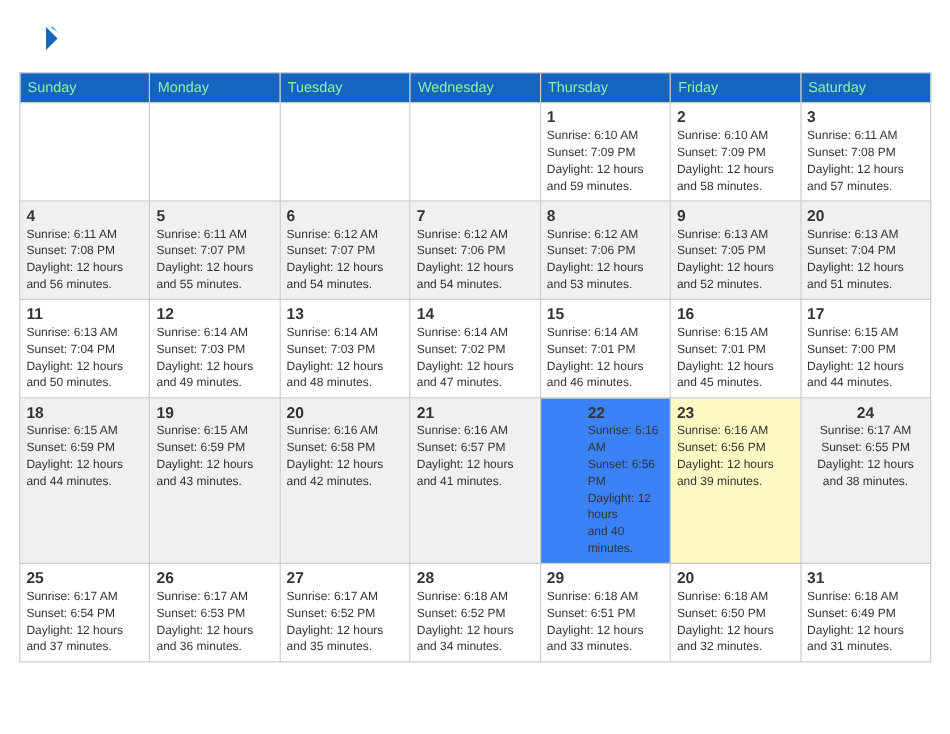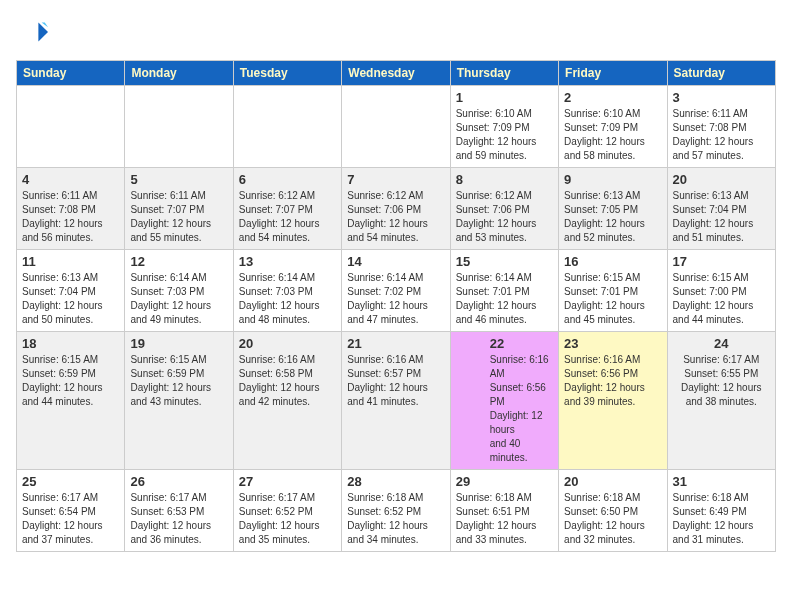--- a/index.html
+++ b/index.html
@@ -43,25 +43,25 @@
       font-size: 15px;
       color: #555;
     }
     .calendar {
       width: 100%;
       border-collapse: collapse;
       font-size: 11px;
     }
     .calendar th {
       background: #1565c0;
-      color: #fef9c3;
+      color: #86efac;
       text-align: left;
       padding: 5px 6px;
       font-size: 12px;
-      font-weight: bold;
+      font-weight: normal;
       border: 1px solid #ccc;
     }
     .calendar td {
       border: 1px solid #ccc;
       vertical-align: top;
       padding: 4px 5px;
       width: 108px;
       min-height: 80px;
       background: #fff;
     }
@@ -266,21 +266,21 @@
 Daylight: 12 hours
 and 42 minutes.</div>
         </td>
         <td style="background: rgb(240, 240, 240);">
           <span class="day-number">21</span>
           <div class="day-info" style="white-space: pre-line;">Sunrise: 6:16 AM
 Sunset: 6:57 PM
 Daylight: 12 hours
 and 41 minutes.</div>
         </td>
-        <td style="background: #f0abfc; padding-left: 39px;">
+        <td style="background: #3b82f6; padding-left: 39px;">
           <span class="day-number">22</span>
           <div class="day-info" style="white-space: pre-line;">Sunrise: 6:16 AM
 Sunset: 6:56 PM
 Daylight: 12 hours
 and 40 minutes.</div>
         </td>
         <td style="background: #fef9c3;">
           <span class="day-number">23</span>
           <div class="day-info" style="white-space: pre-line;">Sunrise: 6:16 AM
 Sunset: 6:56 PM

